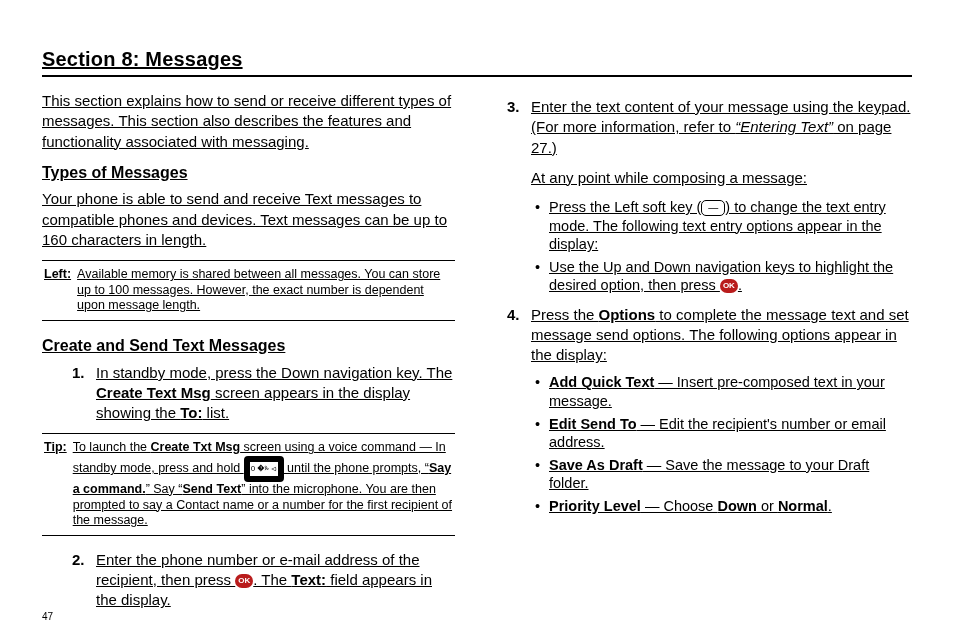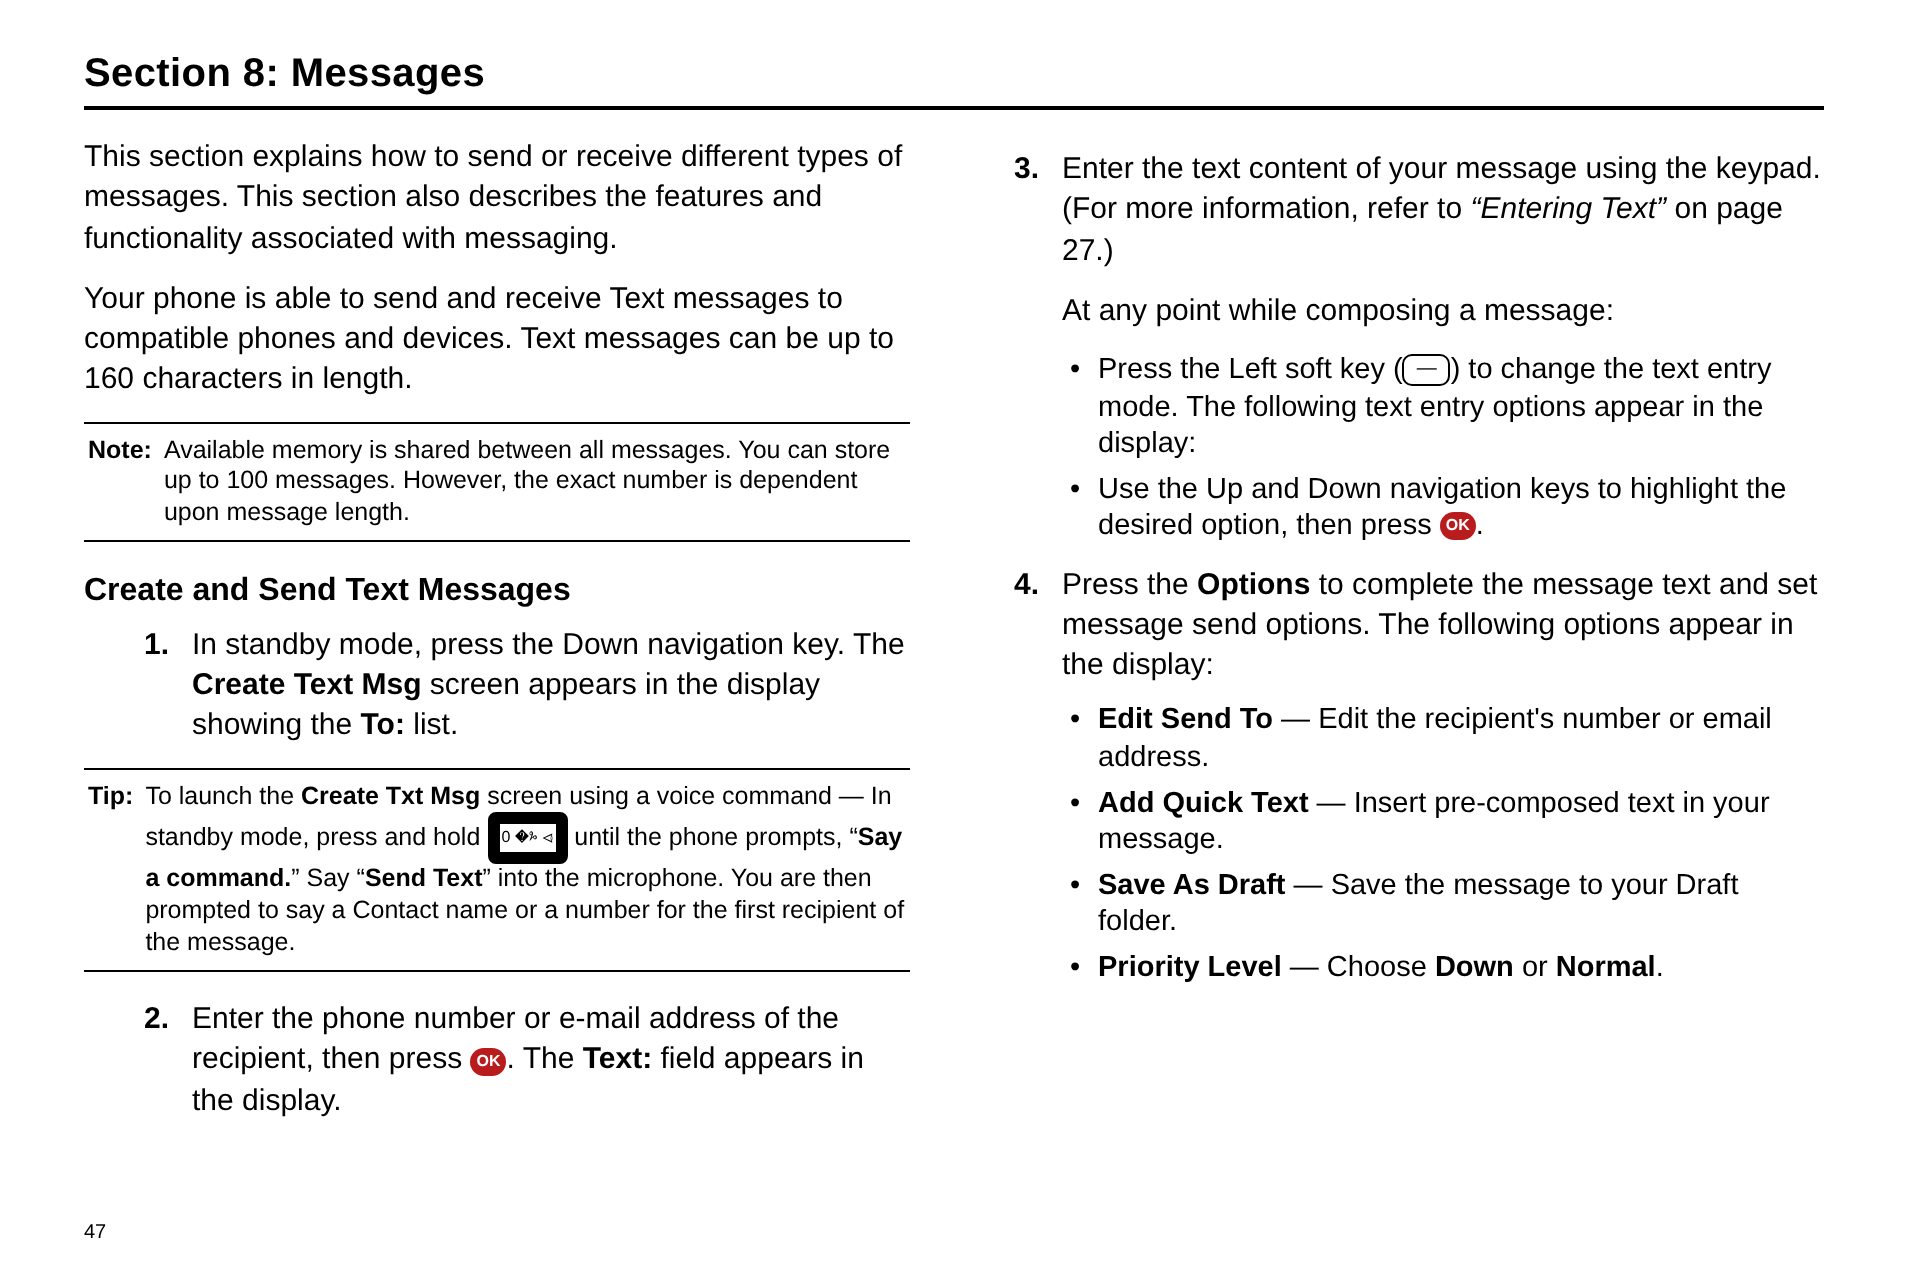--- a/index.html
+++ b/index.html
@@ -6,22 +6,23 @@
     margin: 0;
     padding: 0;
     background: #fff;
     color: #000;
     font-family: Arial, Helvetica, sans-serif;
   }
   .page {
     width: 954px;
     height: 636px;
     box-sizing: border-box;
-    padding: 26px 42px 10px 42px;
-    position: relative;
+    padding: 48px 42px 10px 42px;
+    position: relative;
+    text-decoration: underline;
   }
   h1.section-title {
     font-family: Arial, Helvetica, sans-serif;
     font-weight: 900;
     font-size: 20px;
     margin: 0 0 4px 0;
     letter-spacing: 0.2px;
   }
   .title-rule {
     border: none;
@@ -162,24 +163,25 @@
 
   <h1 class="section-title">Section 8: Messages</h1>
   <hr class="title-rule">
 
   <div class="columns">
 
     <div class="col">
 
       <p>This section explains how to send or receive different types of messages. This section also describes the features and functionality associated with messaging.</p>
 
+      <h2 class="sub">Types of Messages</h2>
       <p>Your phone is able to send and receive Text messages to compatible phones and devices. Text messages can be up to 160 characters in length.</p>
 
       <div class="note-box">
-        <span class="label">Note:</span>
+        <span class="label">Left:</span>
         <span>Available memory is shared between all messages. You can store up to 100 messages. However, the exact number is dependent upon message length.</span>
       </div>
 
       <h2 class="sub">Create and Send Text Messages</h2>
 
       <ol class="numbered">
         <li>
           <span class="num">1.</span>
           <span>
             <span>In standby mode, press the Down navigation key. The </span><span class="b">Create Text Msg</span><span> screen appears in the display showing the </span><span class="b">To:</span><span> list.</span>
@@ -226,22 +228,22 @@
           </ul>
         </li>
 
         <li>
           <span class="num">4.</span>
           <span>
             <span>Press the </span><span class="b">Options</span><span> to complete the message text and set message send options. The following options appear in the display:</span>
           </span>
 
           <ul class="sub-bullets cond" style="margin-top:8px">
+            <li><span class="b">Add Quick Text</span><span> — Insert pre-composed text in your message.</span></li>
             <li><span class="b">Edit Send To</span><span> — Edit the recipient's number or email address.</span></li>
-            <li><span class="b">Add Quick Text</span><span> — Insert pre-composed text in your message.</span></li>
             <li><span class="b">Save As Draft</span><span> — Save the message to your Draft folder.</span></li>
             <li><span class="b">Priority Level</span><span> — Choose </span><span class="b">Down</span><span> or </span><span class="b">Normal</span><span>.</span></li>
           </ul>
         </li>
       </ol>
 
     </div>
   </div>
 
   <div class="page-number">47</div>

